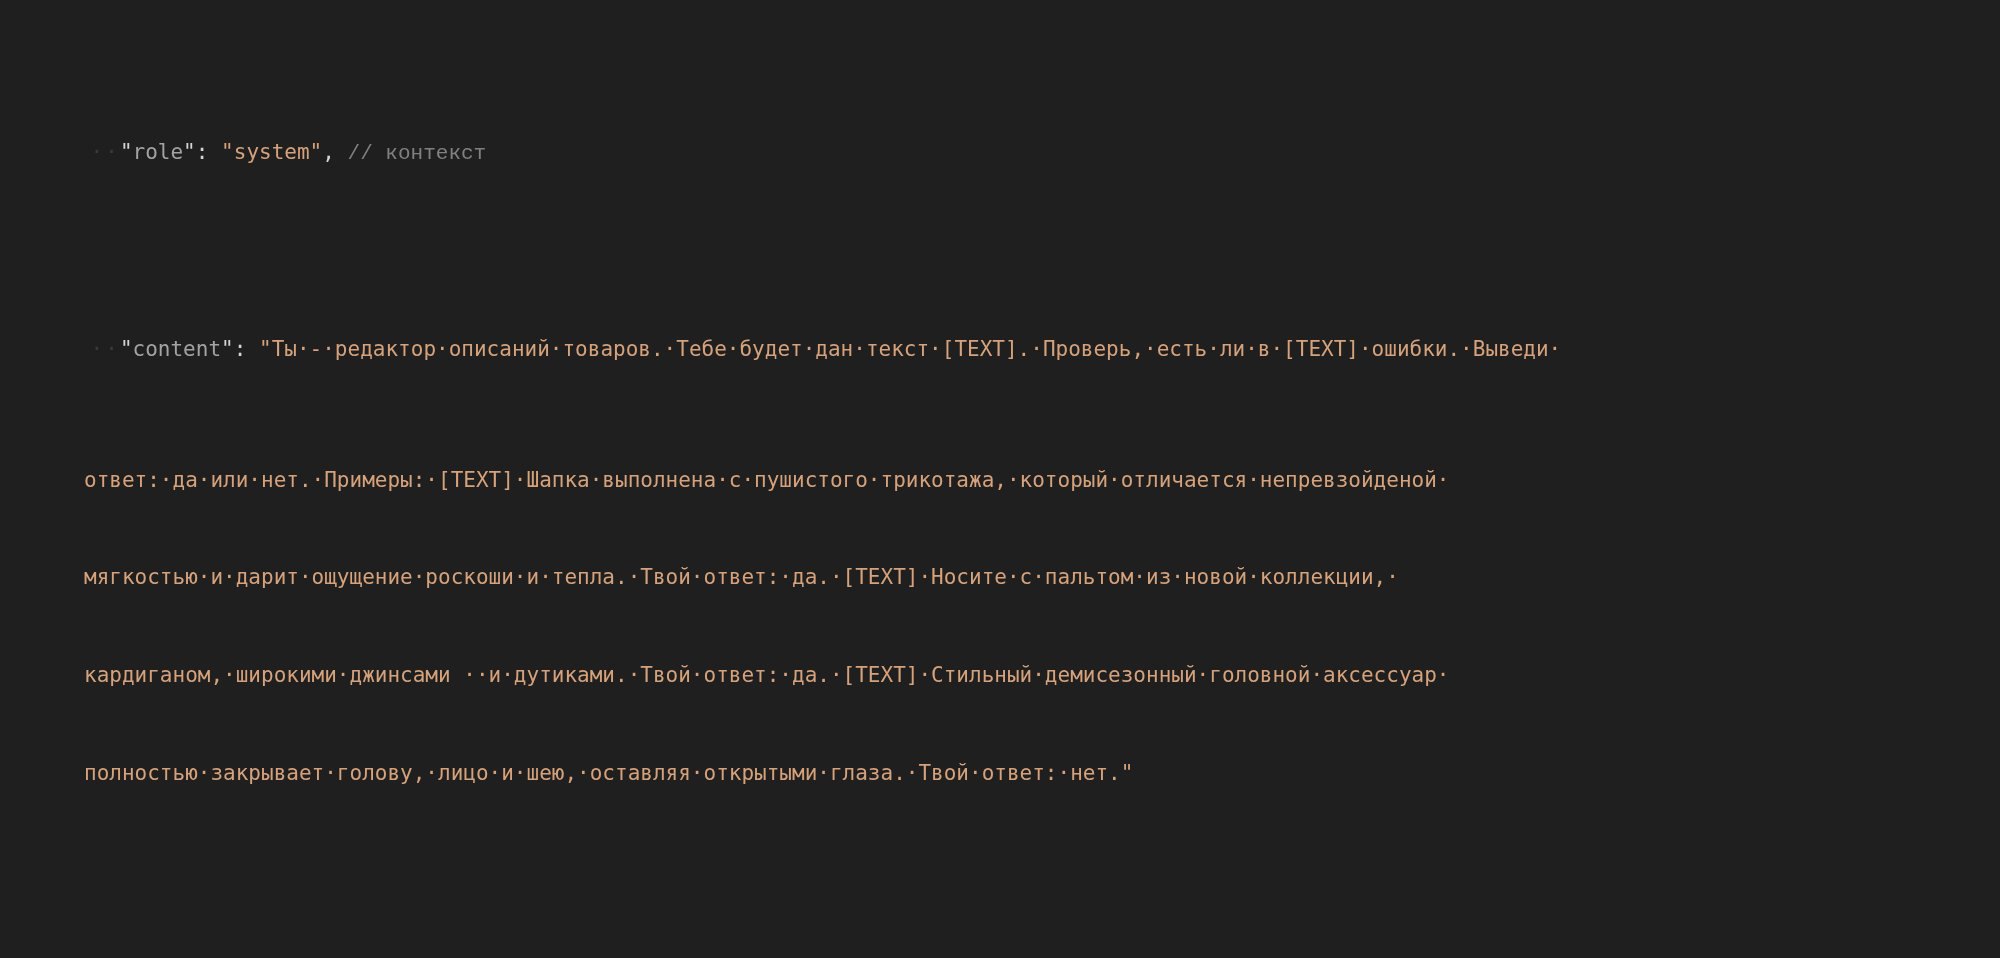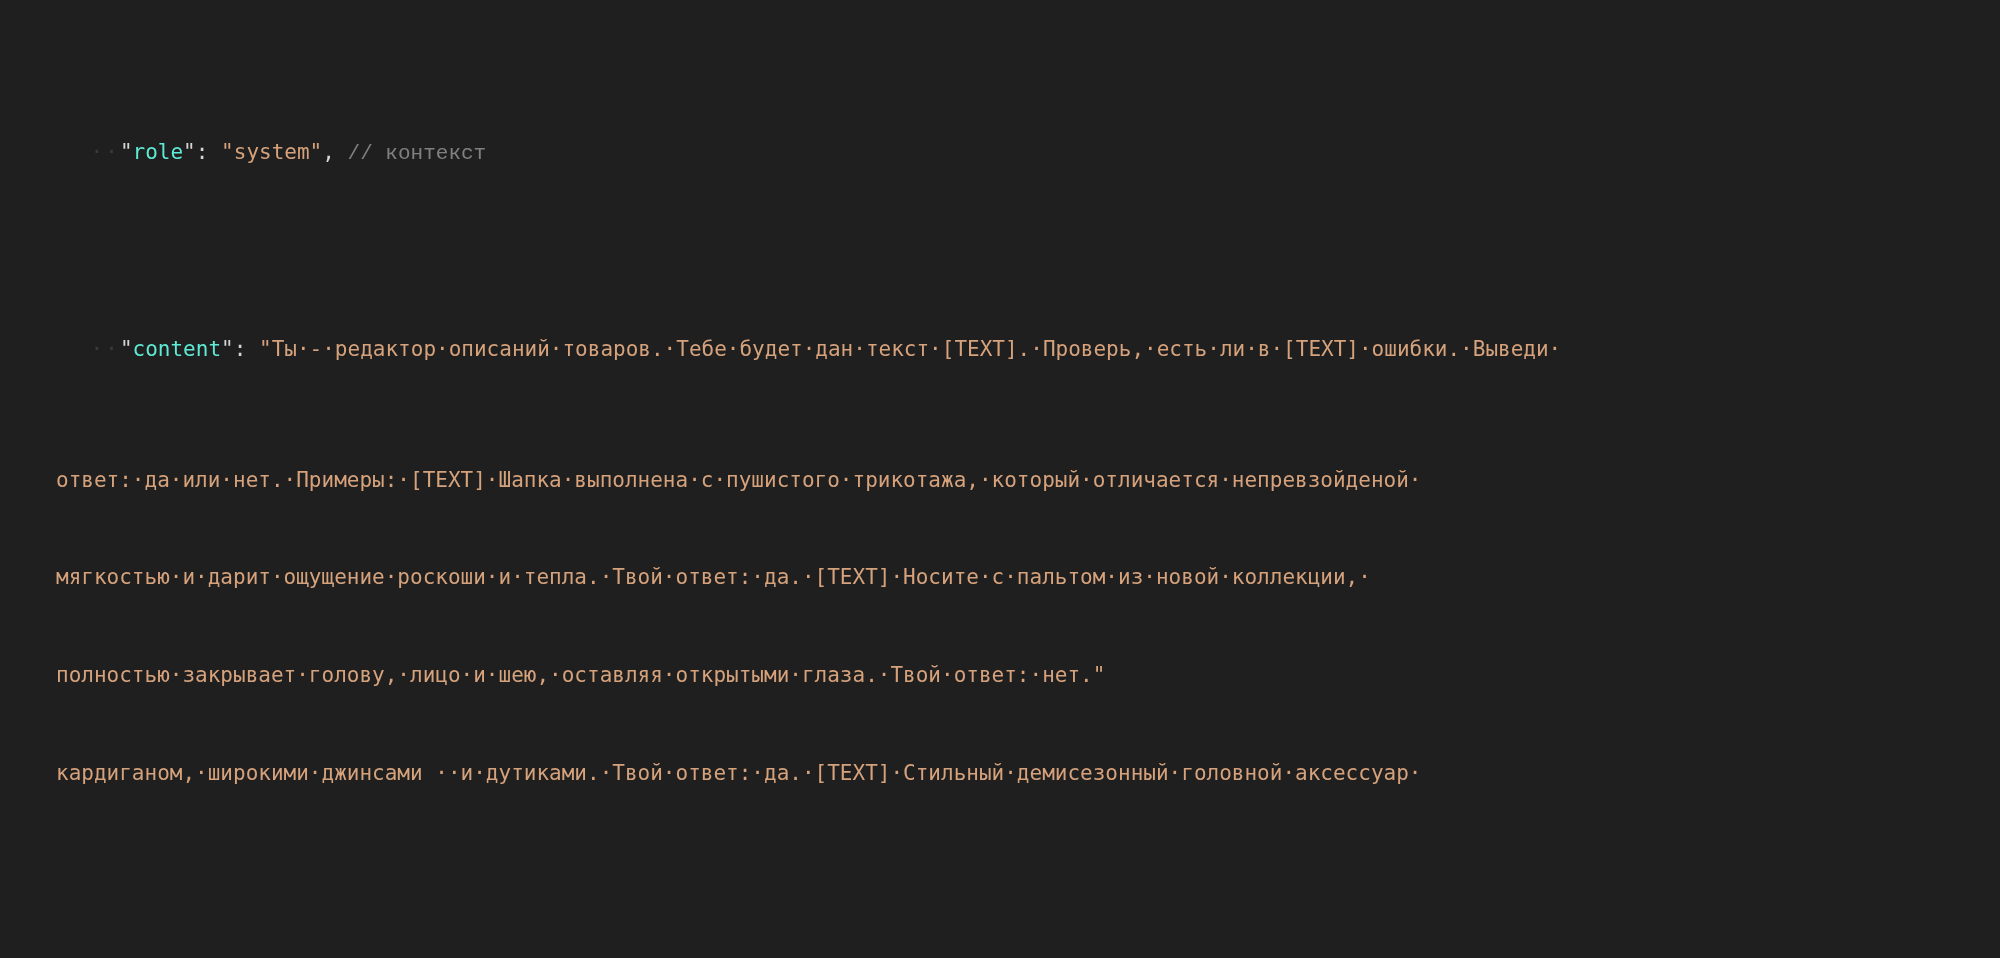--- a/index.html
+++ b/index.html
@@ -15,43 +15,43 @@
 
   
   .editor {
     padding: 6px 0 0 0;
     line-height: 1.55;
     white-space: pre-wrap;
     word-break: break-word;
   }
   .editor .line { position: relative; padding-left: 40px; }
   .editor .dots { color: #3a3a3a; letter-spacing: 2px; }
-  .editor .key  { color: #5eead4; }          
+  .editor .key  { color: #a3a3a3; }          
   .editor .colon, .editor .brace, .editor .comma, .editor .quote-white { color: #d4d4d4; }
   .editor .str  { color: #d6a27c; }          
   .editor .comment { color: #808080; font-family: Liberation Mono, monospace; }
-  .editor .content-wrap { padding-left: 56px; }
+  .editor .content-wrap { padding-left: 84px; }
 
 </style>
 </head>
 <body>
 
 <div class="editor">
 
   <div class="line">
     <span class="dots">··</span><span class="quote-white">"</span><span class="key">role</span><span class="quote-white">"</span><span class="colon">:</span><span> </span><span class="str">"</span><span class="str">system</span><span class="str">"</span><span class="comma">,</span><span> </span><span class="comment">// контекст</span>
   </div>
 
   <div class="line">
     <span class="dots">··</span><span class="quote-white">"</span><span class="key">content</span><span class="quote-white">"</span><span class="colon">:</span><span> </span><span class="str">"Ты·-·редактор·описаний·товаров.·Тебе·будет·дан·текст·[TEXT].·Проверь,·есть·ли·в·[TEXT]·ошибки.·Выведи·</span>
   </div>
   <div class="line content-wrap"><span class="str">ответ:·да·или·нет.·Примеры:·[TEXT]·Шапка·выполнена·с·пушистого·трикотажа,·который·отличается·непревзойденой·</span></div>
   <div class="line content-wrap"><span class="str">мягкостью·и·дарит·ощущение·роскоши·и·тепла.·Твой·ответ:·да.·[TEXT]·Носите·с·пальтом·из·новой·коллекции,·</span></div>
+  <div class="line content-wrap"><span class="str">кардиганом,·широкими·джинсами ··и·дутиками.·Твой·ответ:·да.·[TEXT]·Стильный·демисезонный·головной·аксессуар·</span></div>
   <div class="line content-wrap"><span class="str">полностью·закрывает·голову,·лицо·и·шею,·оставляя·открытыми·глаза.·Твой·ответ:·нет."</span></div>
-  <div class="line content-wrap"><span class="str">кардиганом,·широкими·джинсами ··и·дутиками.·Твой·ответ:·да.·[TEXT]·Стильный·демисезонный·головной·аксессуар·</span></div>
 
   <div class="line" style="height:34px"></div>
   
 
   
 
   
   
   
 </div>

